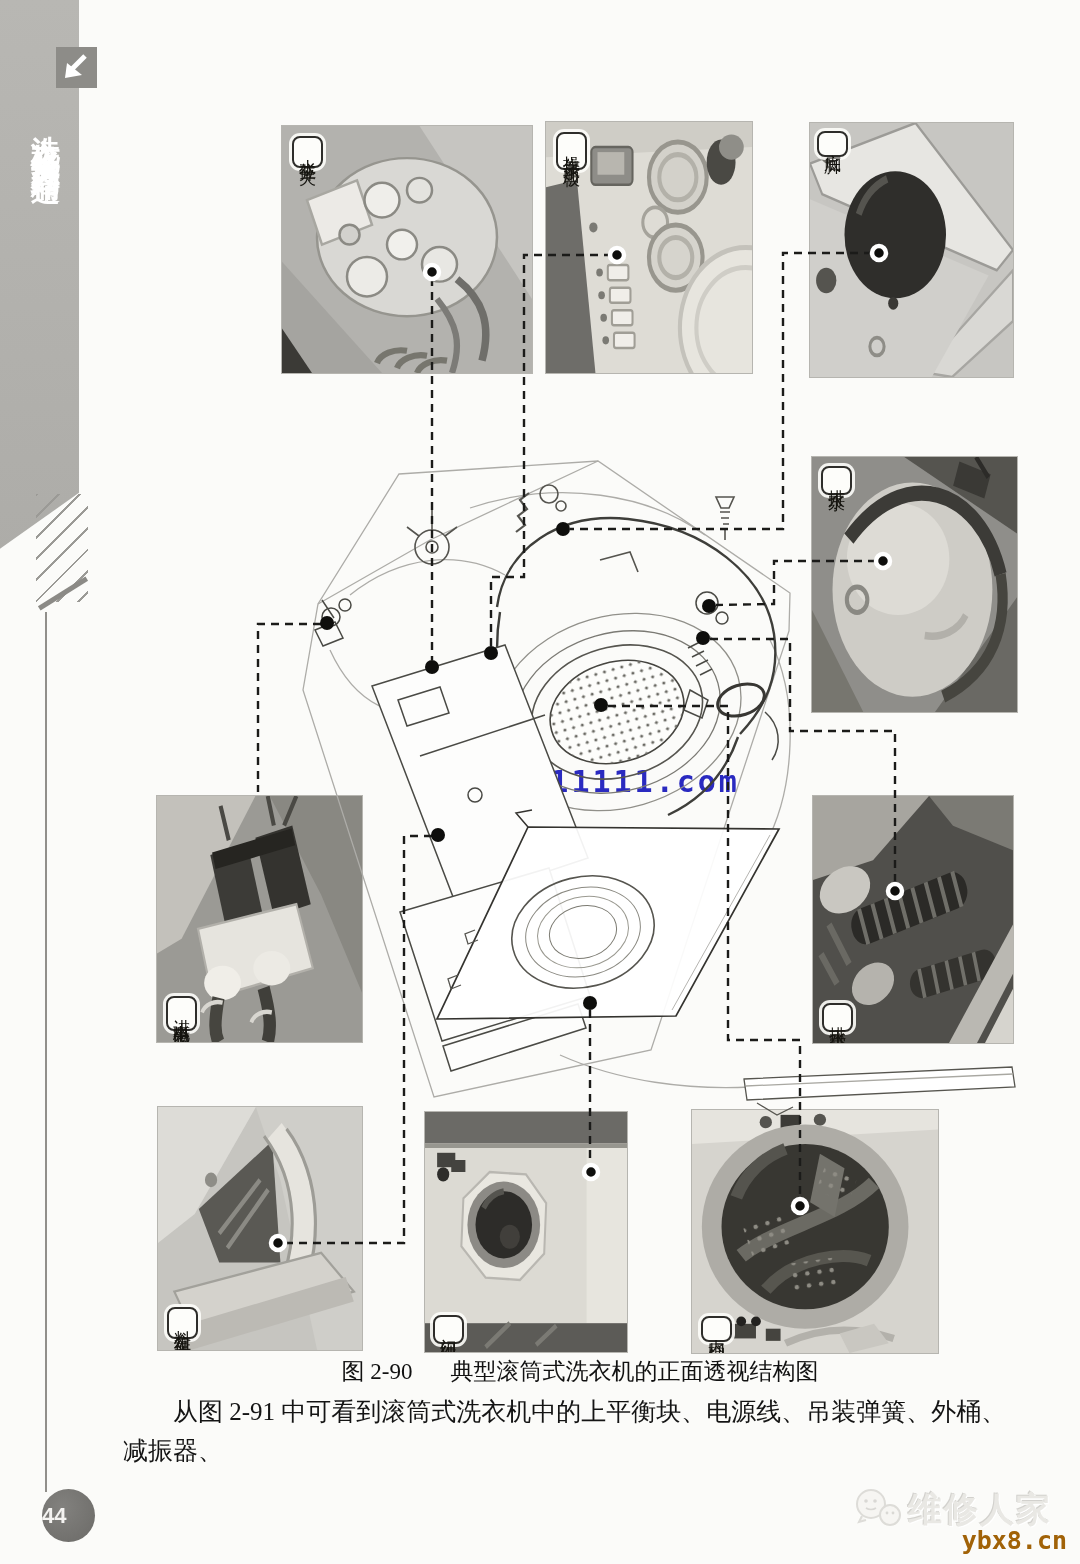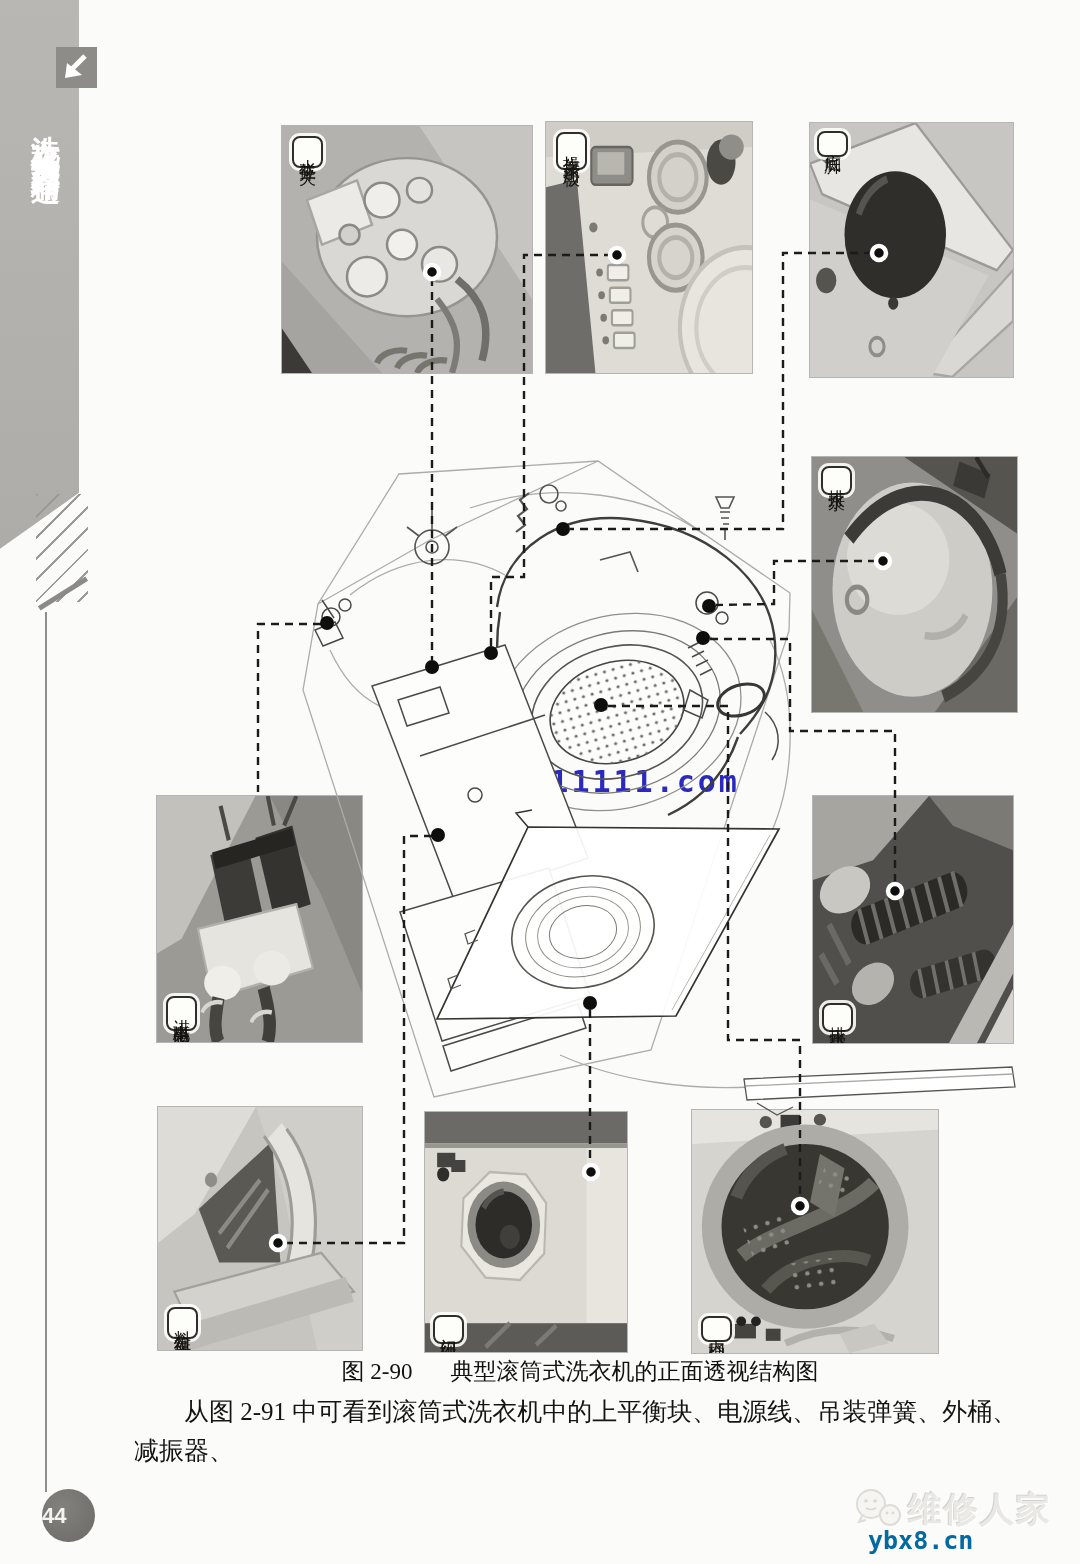--- a/index.html
+++ b/index.html
@@ -27,33 +27,33 @@
           box-shadow:0 0 0 3px rgba(253,253,250,.9);}
   .lab-tl{left:10px;top:10px;} .lab-bl{left:9px;bottom:11px;}
   
   .wmark{position:absolute;left:424px;top:764px;z-index:4;color:#2a2ac0;
          font:bold 30px "DejaVu Sans Mono",monospace;letter-spacing:3px;}
   .diagram{position:absolute;left:0;top:0;width:1080px;height:1564px;z-index:5;pointer-events:none;}
   
   .caption{position:absolute;left:80px;right:0;top:1356px;text-align:center;z-index:6;
            font:23px "Liberation Serif",serif;color:#111;}
   .caption .cnum{margin-right:38px;}
-  .bodytext{position:absolute;left:134px;top:1392px;width:905px;z-index:6;
+  .bodytext{position:absolute;left:123px;top:1392px;width:905px;z-index:6;
             font:25px "Liberation Serif",serif;color:#141414;line-height:39px;}
   .bodytext .l1{text-indent:2em;}
   
   .pagenum{position:absolute;left:42px;top:1489px;width:53px;height:53px;border-radius:50%;
            background:radial-gradient(circle at 38% 35%,#82817e,#6b6a67);z-index:6;
            display:flex;align-items:center;justify-content:flex-start;
            font:bold 22px "Liberation Sans",sans-serif;color:#f4f3f1;}
   .footer-wm{position:absolute;left:852px;top:1486px;width:215px;z-index:6;}
   .fw-row{display:flex;align-items:center;gap:4px;}
   .fw-brand{font:bold 34px "Liberation Sans",sans-serif;color:#e9e8e4;
             text-shadow:1px 1px 0 #fff,-1px -1px 0 #d2d1cd;letter-spacing:2px;}
-  .fw-site{margin:-8px 0 0 16px;font:bold 25px "DejaVu Sans Mono",monospace;color:#0369a1;}
+  .fw-site{margin:-8px 0 0 16px;font:bold 25px "DejaVu Sans Mono",monospace;color:#a16207;text-align:right;}
 </style>
 </head>
 <body>
 
 <div class="page">
 
   <div class="sidebar"></div>
   <div class="corner-box">
     <svg viewBox="0 0 41 41">
         <path d="M29 9 L16 22" stroke="#fff" stroke-width="5" fill="none"></path>

